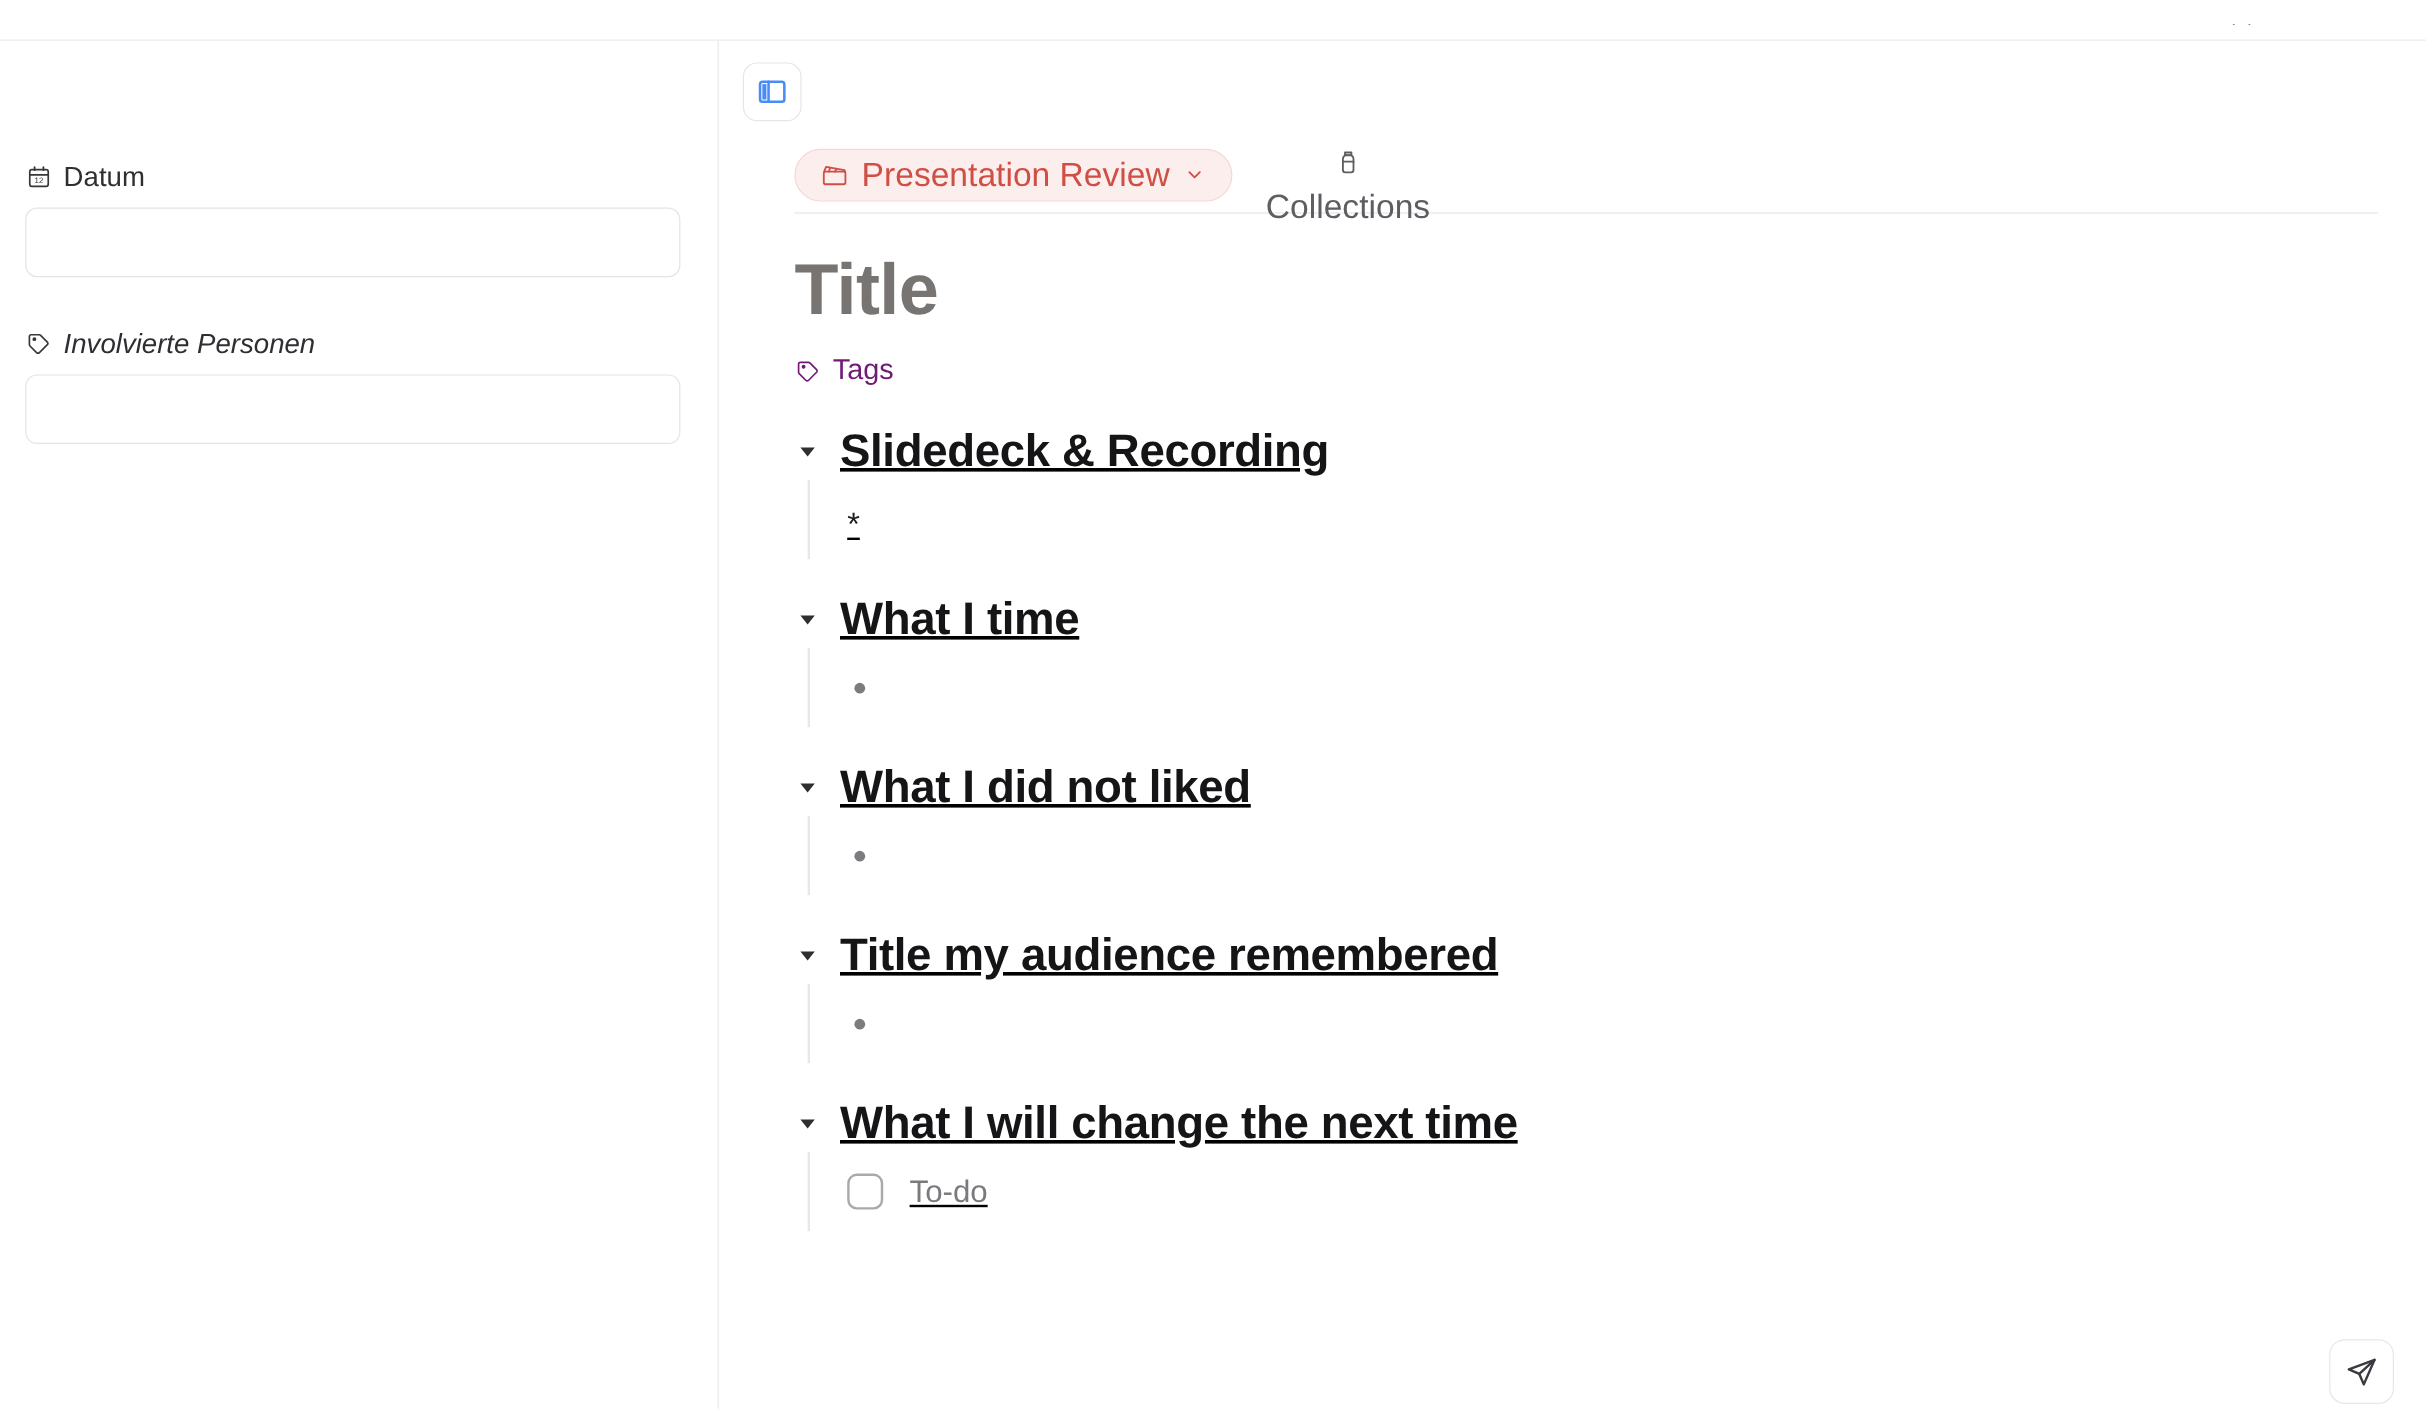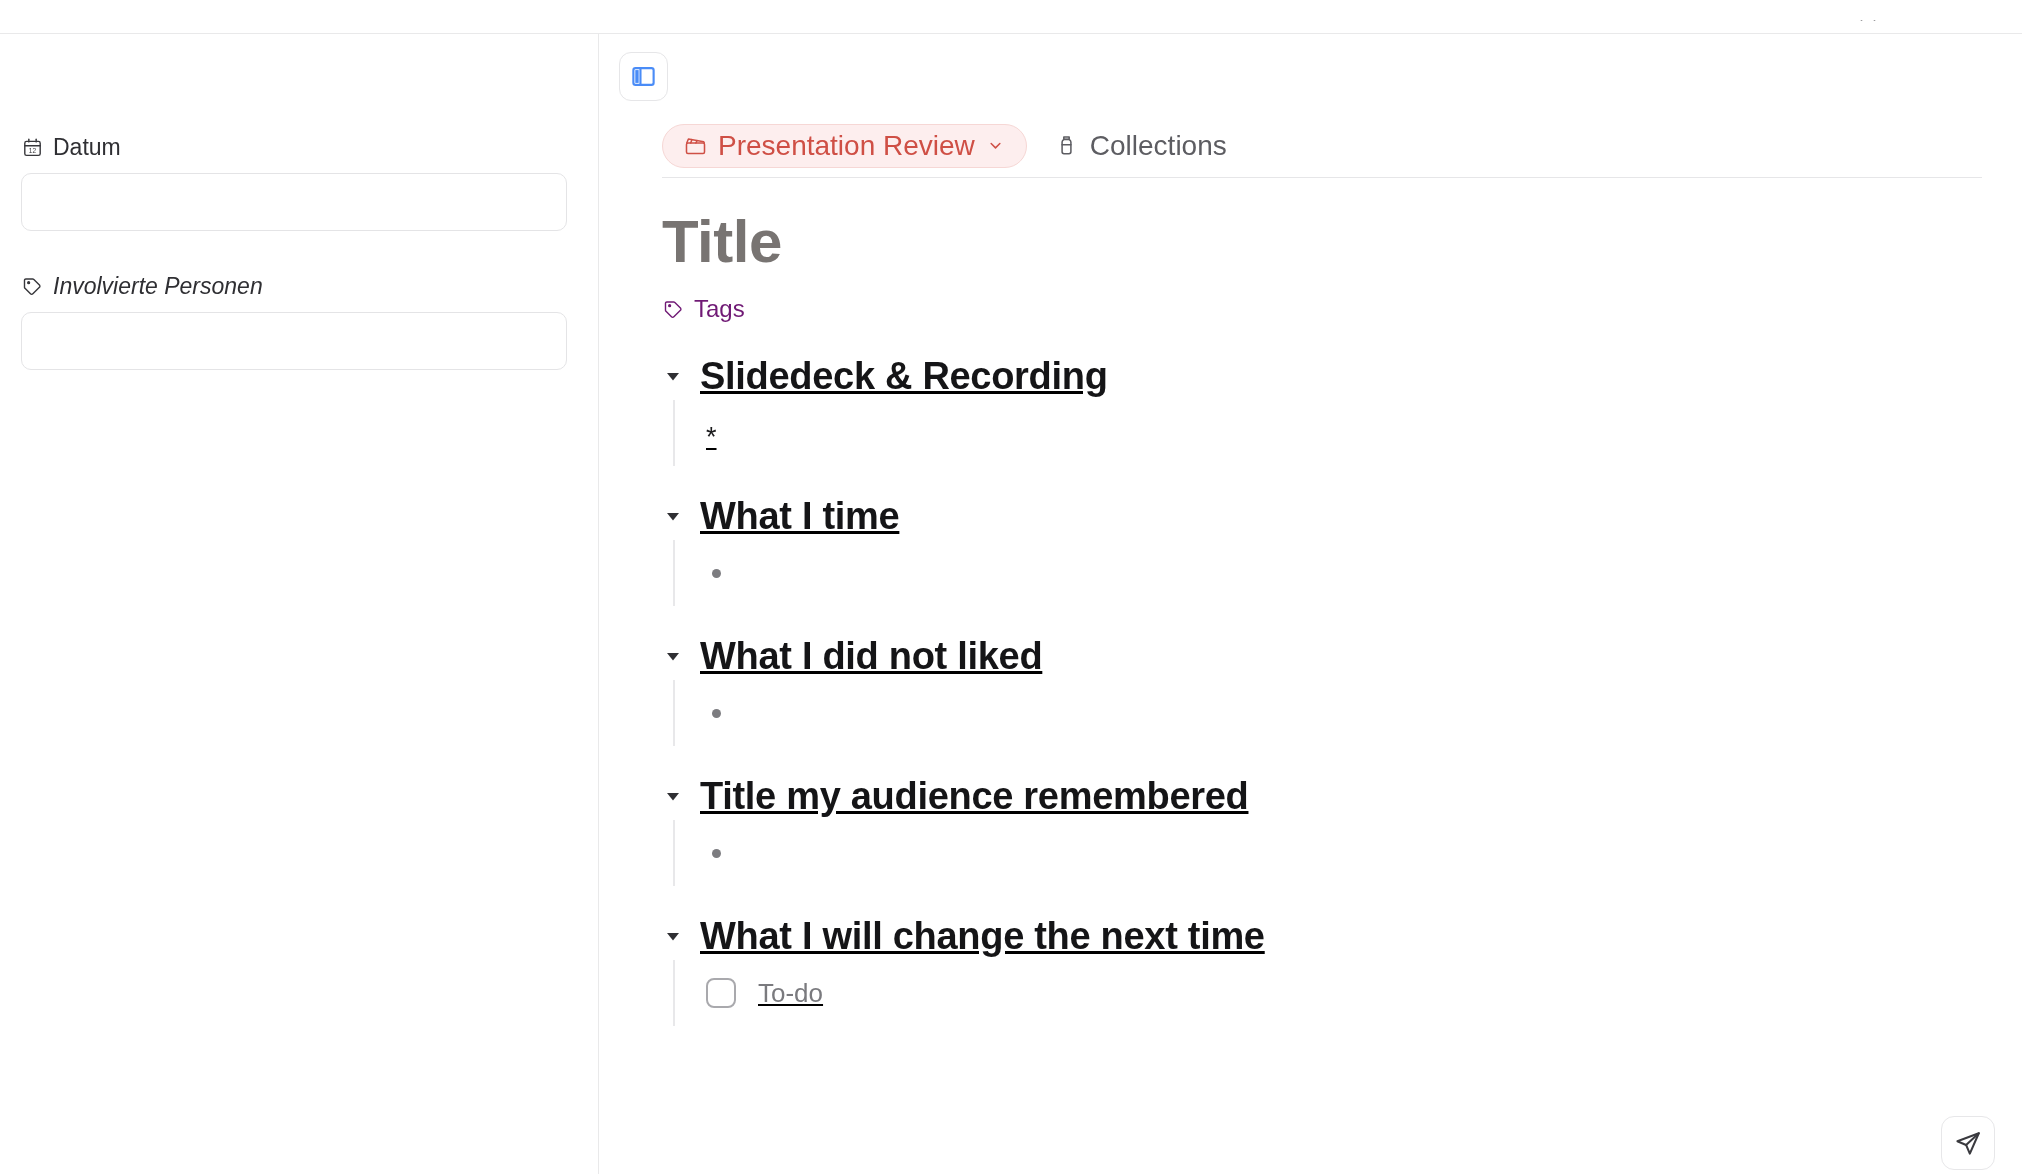--- a/index.html
+++ b/index.html
@@ -124,21 +124,21 @@
     padding: 0 20px;
     border-radius: 22px;
     cursor: pointer;
     white-space: nowrap;
   }
   .tab.active {
     background: #fdeeee;
     border: 1px solid #f6d7d5;
     color: #cf4f45;
   }
-  .tab.plain { color: #5d5d62; padding: 0 4px; }
+  .tab.plain { color: #5d5d62; padding: 0 4px; flex-direction: column; }
   .tab .ticon { width: 24px; height: 24px; display: flex; align-items: center; justify-content: center; flex: none; }
   .tab .ticon svg { width: 23px; height: 23px; display: block; }
   .tab .tlabel { font-size: 28px; line-height: 28px; }
   .tab .caret { width: 20px; height: 20px; display: flex; align-items: center; justify-content: center; }
   .tab .caret svg { width: 19px; height: 19px; display: block; }
 
   
   .doc { position: absolute; left: 62px; top: 172px; width: 1340px; }
 
   .doc-title {

